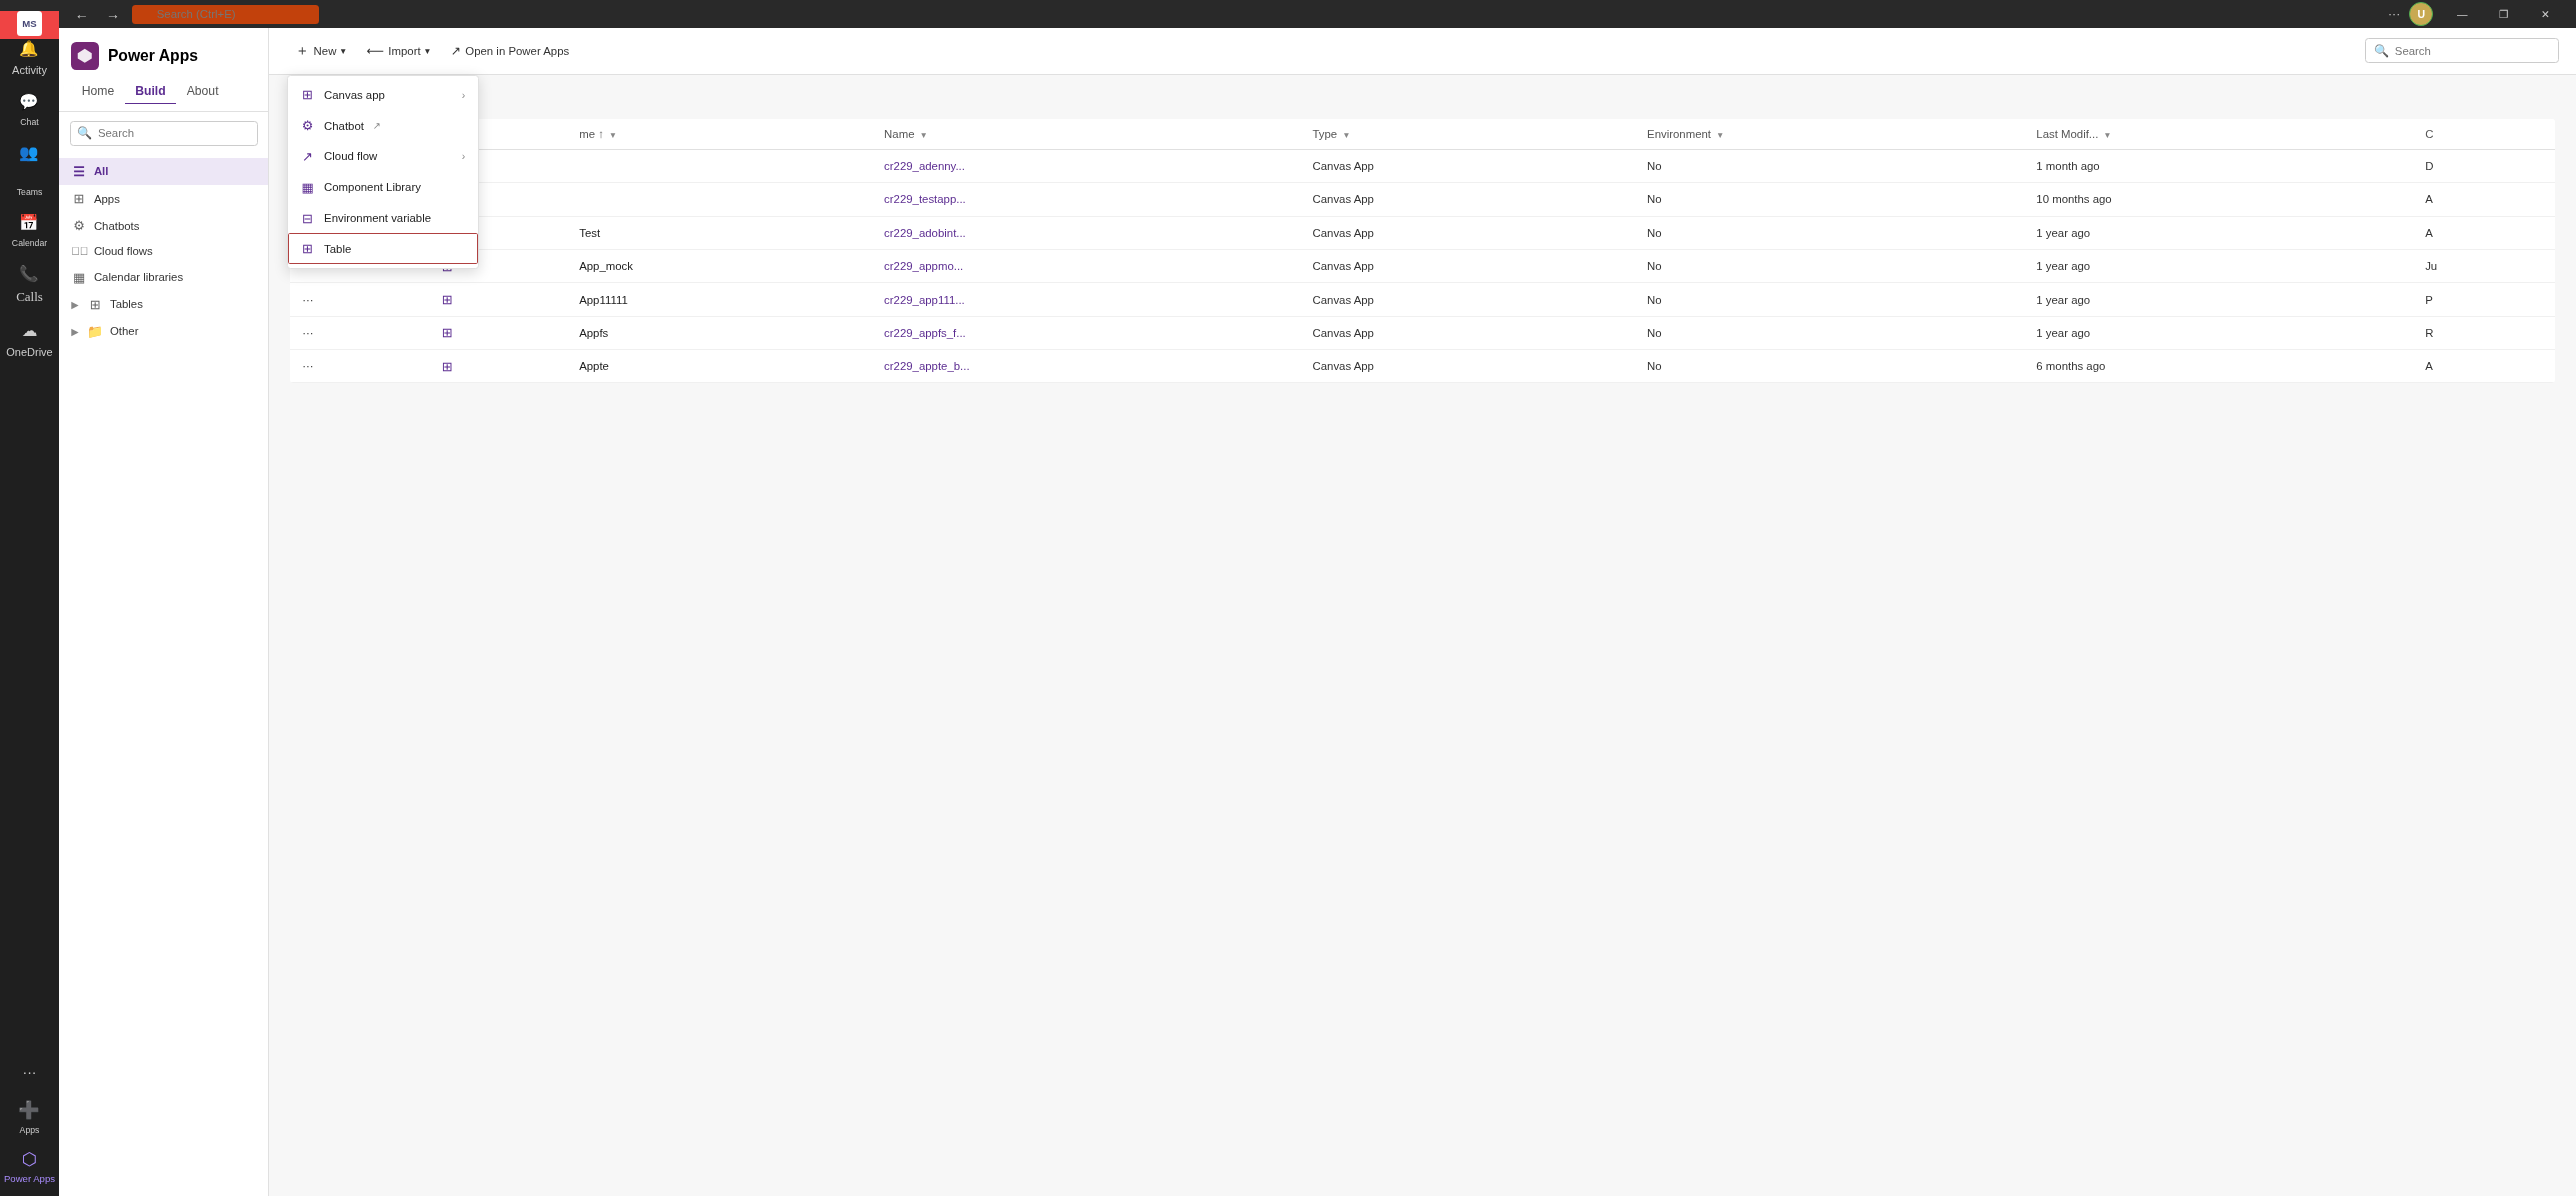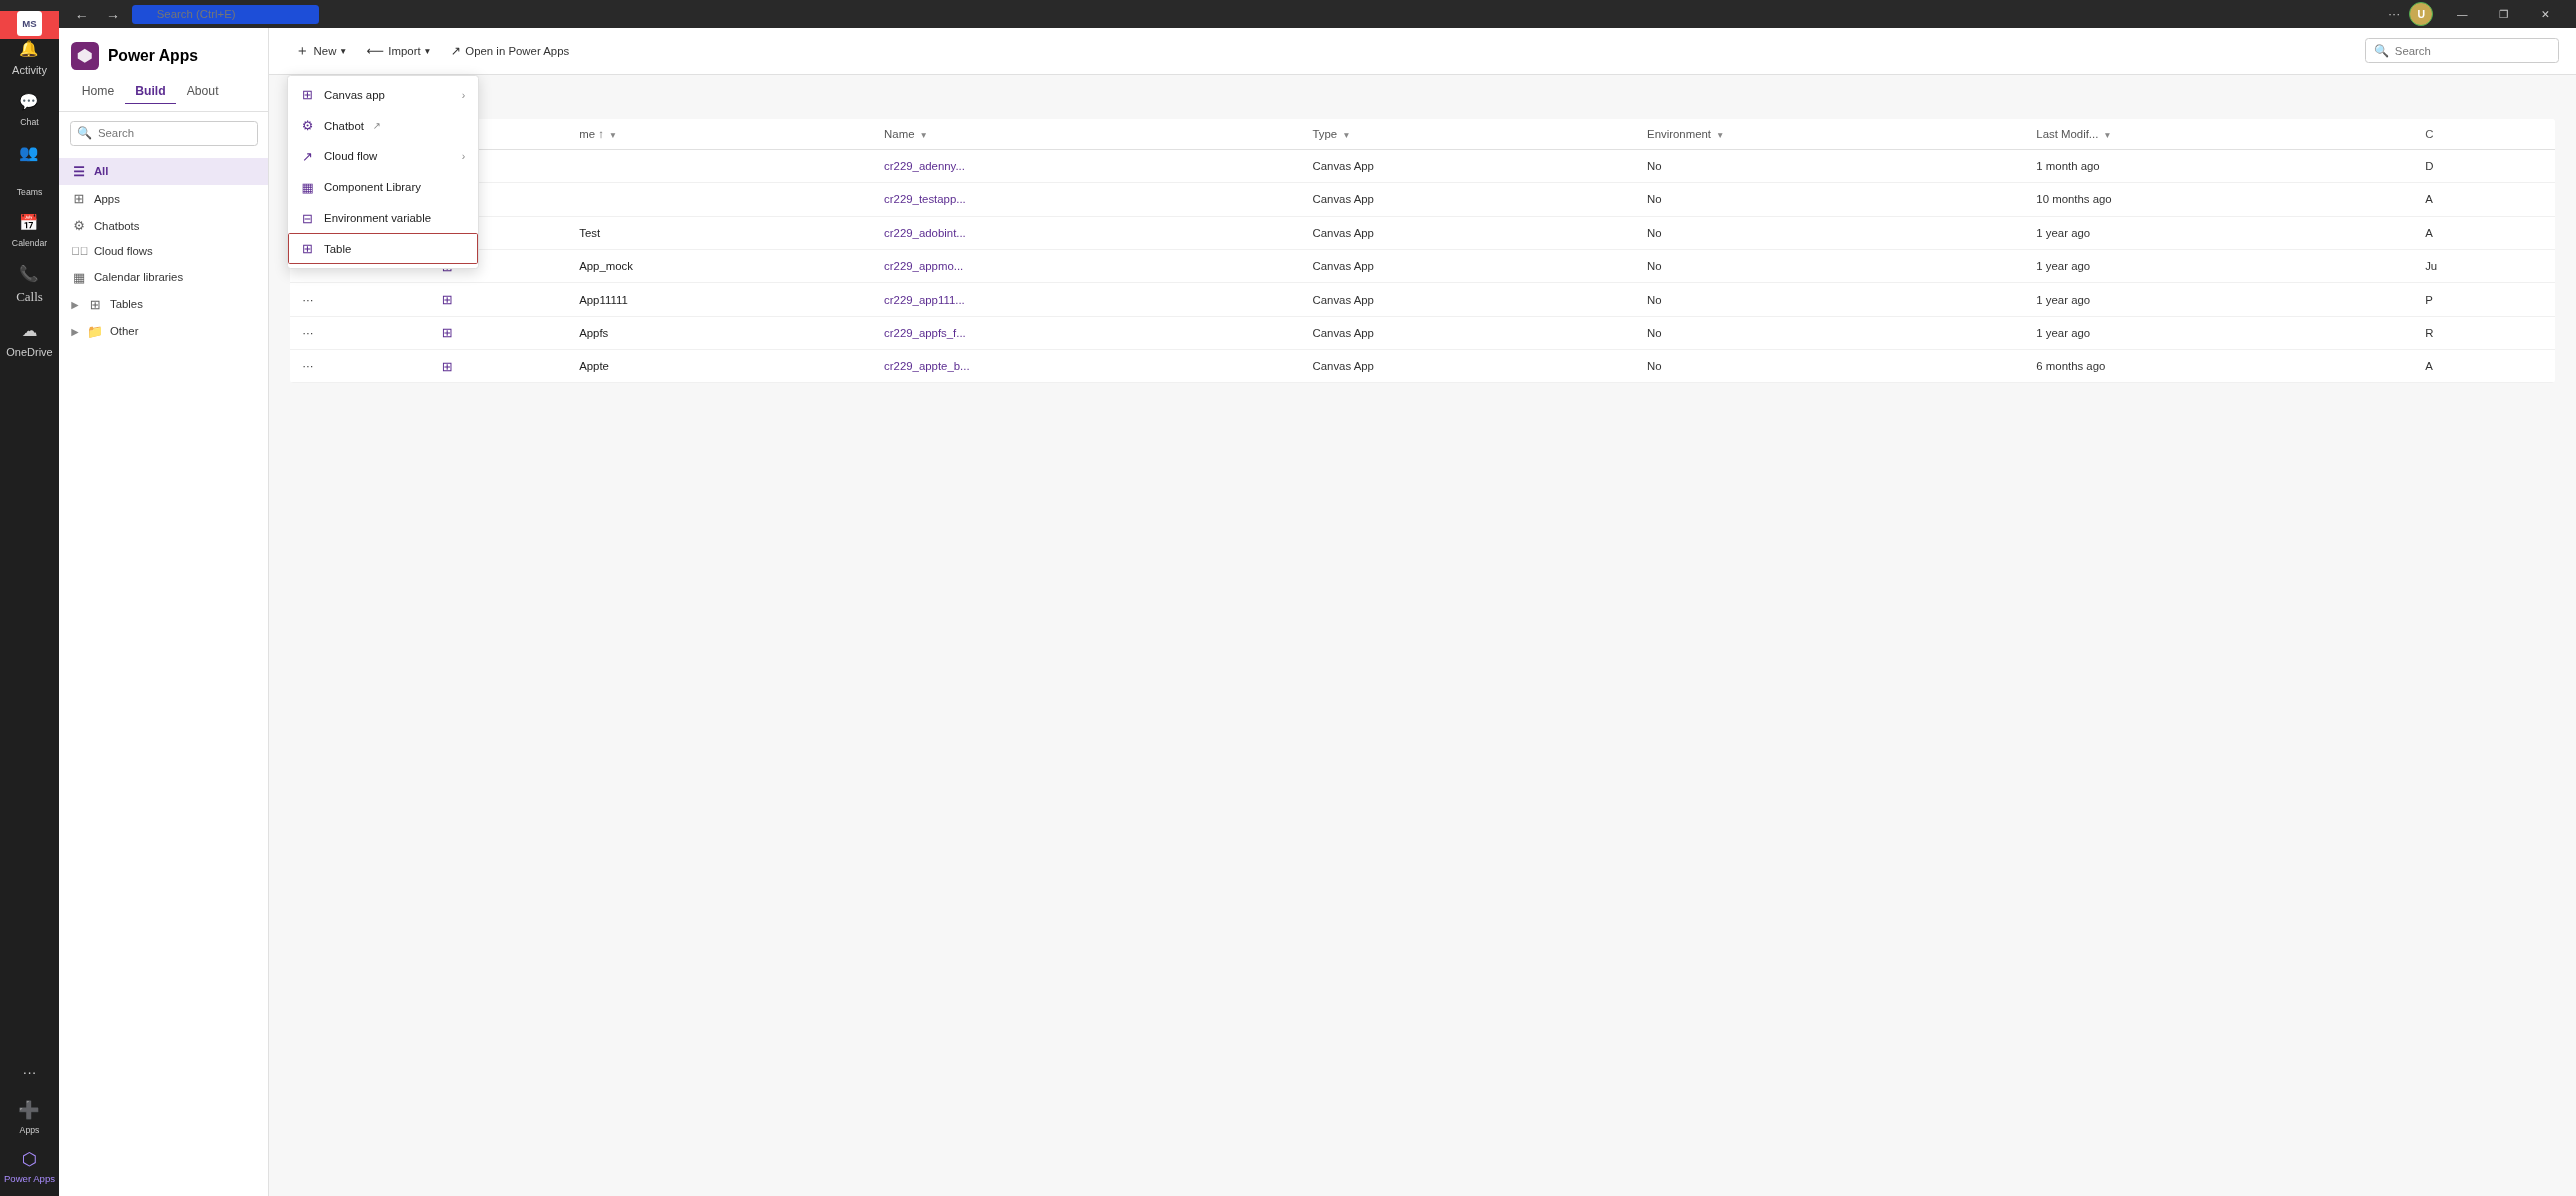--- a/index.html
+++ b/index.html
@@ -77,21 +77,21 @@
       background: none;
       border: none;
       cursor: pointer;
       font-size: 14px;
       padding: 1.7px 5.2px;
     }
 
     .search-bar-title {
       flex: 1;
       max-width: 437px;
-      background: #1d4ed8;
+      background: #c2410c;
       border: none;
       border-radius: 3.5px;
       color: #ccc;
       padding: 3.5px 8.7px 3.5px 24.5px;
       font-size: 11.4px;
       position: relative;
     }
 
     .search-wrap {
       position: relative;

